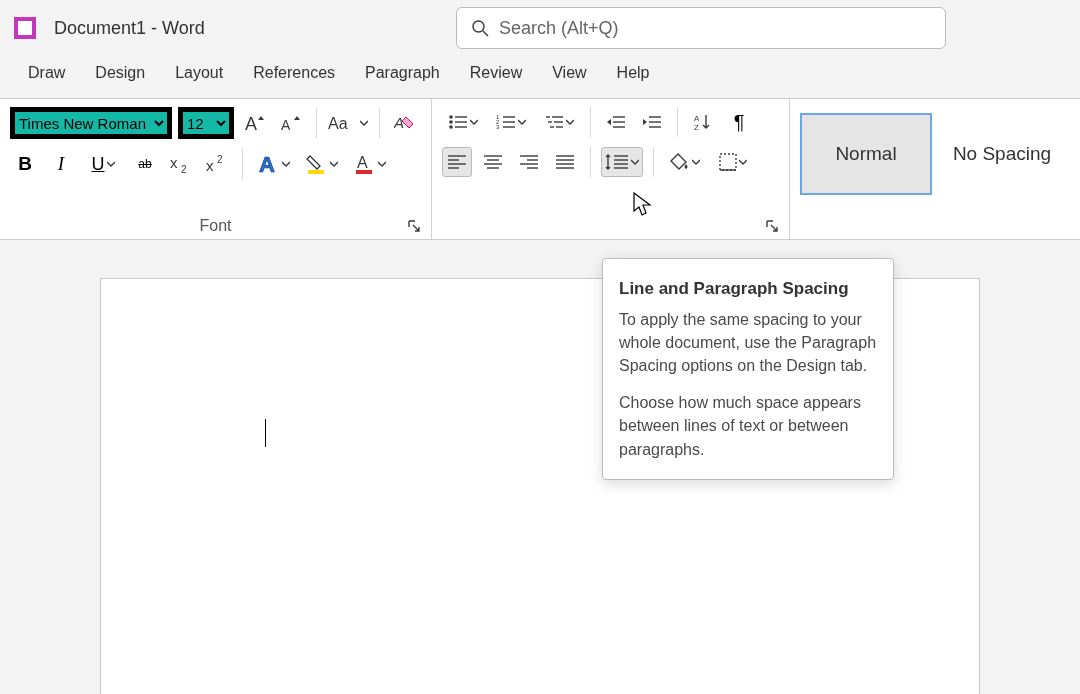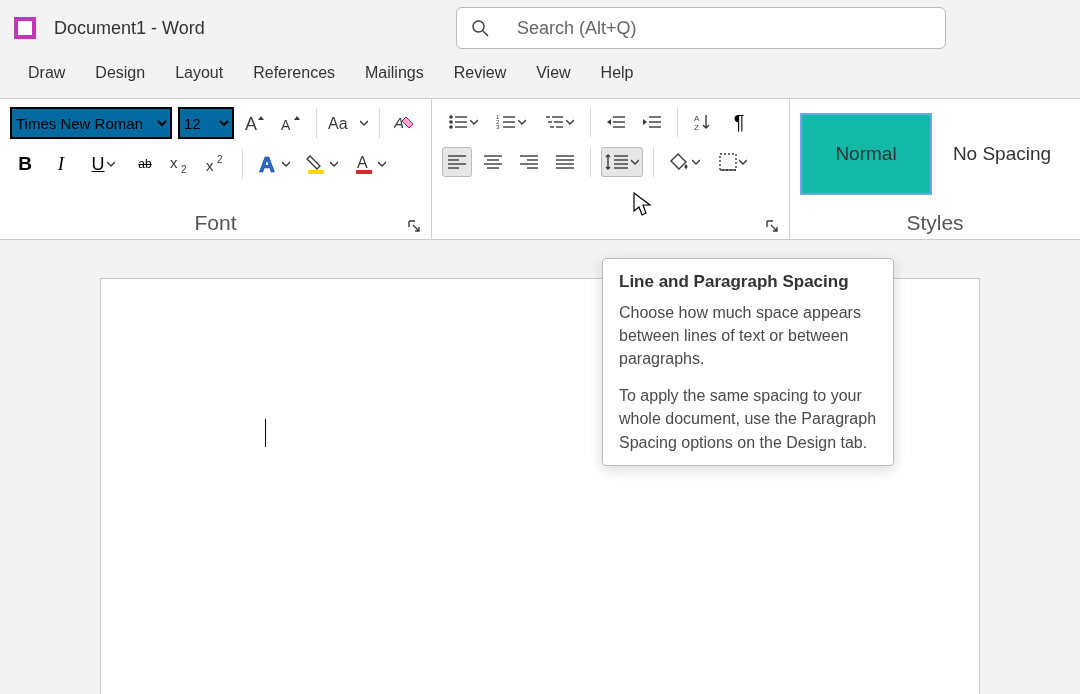--- a/index.html
+++ b/index.html
@@ -4,56 +4,56 @@
 <style>
 * { box-sizing: border-box; margin: 0; padding: 0; font-family: "Segoe UI", Arial, sans-serif; }
 body { background: #f3f3f3; width: 1080px; height: 694px; overflow: hidden; position: relative; }
 
 
 .titlebar { height: 56px; display: flex; align-items: center; padding: 2px 14px; gap: 18px; }
 .titlebar .app-icon { width: 22px; height: 22px; background: #c238b9; display:flex; align-items:center; justify-content:center; }
 .titlebar .app-icon svg { width: 16px; height:16px; }
 .doc-title { font-size: 18px; color: #333; }
 .search-wrap { margin-left: auto; margin-right: 120px; }
-.searchbox { width: 490px; height: 42px; border: 1px solid #bbb; border-radius: 6px; background: #fff; display:flex; align-items:center; padding: 0 14px; gap:28px; color:#555; font-size:18px; }
+.searchbox { width: 490px; height: 42px; border: 1px solid #bbb; border-radius: 6px; background: #fff; display:flex; align-items:center; padding: 0 14px; gap:10px; color:#555; font-size:18px; }
 
 
 .tabs { display:flex; gap: 30px; padding: 8px 28px 16px 28px; font-size: 16px; color:#333; }
 .tab { cursor:pointer; }
 
 
 .ribbon { background:#fff; border:1px solid #ccc; border-left:none; border-right:none; display:flex; height:142px; }
 .group { border-right:1px solid #d0d0d0; padding:8px 10px 4px 10px; display:flex; flex-direction:column; justify-content:space-between; position:relative; }
 .group-rows { display:flex; flex-direction:column; gap:10px; }
 .row { display:flex; align-items:center; gap:6px; }
 .sep { width:1px; height:30px; background:#d8d8d8; margin:0 4px; }
-.group-label { text-align:center; font-size:21px; color:#555; padding-top:4px; position:relative; }
+.group-label { text-align:center; font-size:16px; color:#555; padding-top:4px; position:relative; }
 .dlg-launch { position:absolute; right:8px; bottom:4px; width:16px; height:16px; cursor:pointer; }
 
 
 .btn { min-width:30px; height:30px; display:flex; align-items:center; justify-content:center; border-radius:3px; cursor:pointer; position:relative; }
 .btn.wide { min-width:42px; }
 .btn.sel { background:#e6e6e6; border:1px solid #bbb; }
 .caret { margin-left:2px; }
 .caret svg, .btn svg { display:block; }
-select, .combo { height:32px; border:2px solid #000000; font-size:15px; padding:2px 0; background:#0369a1; }
+select, .combo { height:32px; border:5px solid #000000; font-size:15px; padding:2px 0; background:#14b8a6; }
 .font-name { width:162px; }
 .font-size { width:56px; }
 
 
 .style-tile { width:132px; height:82px; border:2px solid transparent; display:flex; align-items:center; justify-content:center; font-size:19px; color:#333; cursor:pointer; }
-.style-tile.active { border-color:#6aa8e8; background:#14b8a6; }
+.style-tile.active { border-color:#6aa8e8; background:#e5e5e5; }
 
 
 .doc-area { position:absolute; top:252px; left:0; right:0; bottom:0; display:flex; justify-content:center; background:#f3f3f3; padding-top:26px; }
 .page { width:880px; height:700px; background:#fff; border:1px solid #c7c7c7; position:relative; }
 .cursor-caret { position:absolute; left:164px; top:140px; width:1px; height:28px; background:#000; }
 
 
-.tooltip { position:absolute; left:602px; top:258px; width:292px; background:#fff; border:1px solid #bababa; border-radius:4px; box-shadow:0 4px 14px rgba(0,0,0,.15); padding:11px 16px; font-size:16px; color:#4a4a4a; line-height:1.45; }
+.tooltip { position:absolute; left:602px; top:258px; width:292px; background:#fff; border:1px solid #bababa; border-radius:4px; box-shadow:0 4px 14px rgba(0,0,0,.15); padding:18px 16px; font-size:16px; color:#4a4a4a; line-height:1.45; }
 .tooltip-title { font-weight:600; color:#333; margin-bottom:6px; font-size:17px; }
 .tooltip p { margin-bottom:14px; }
 .tooltip p:last-child { margin-bottom:0; }
 
 
 .mouse-cursor { position:absolute; left:633px; top:192px; z-index:50; pointer-events:none; }
 
 
 .stroke { stroke:#3a3a3a; stroke-width:1.4; fill:none; }
 .fill { fill:#3a3a3a; }
@@ -80,21 +80,21 @@
       <span style="color:#666;">Search (Alt+Q)</span>
     </div>
   </div>
 </div>
 
 <div class="tabs">
   <span class="tab">Draw</span>
   <span class="tab">Design</span>
   <span class="tab">Layout</span>
   <span class="tab">References</span>
-  <span class="tab">Mailings</span>
+  <span class="tab">Paragraph</span>
   <span class="tab">Review</span>
   <span class="tab">View</span>
   <span class="tab">Help</span>
 </div>
 
 <div class="ribbon">
 
   <div class="group" style="width:432px;">
     <div class="group-rows">
       <div class="row">
@@ -355,33 +355,32 @@
     <div class="dlg-launch"><svg width="14" height="14" viewBox="0 0 14 14">
           <path d="M2 2h6M2 2v6M6 6l6 6M12 8v4h-4" class="stroke"></path>
         </svg></div>
   </div>
 
   <div class="group" style="flex:1;border-right:none;">
     <div class="row" style="gap:4px; margin-top:6px;">
       <div class="style-tile active">Normal</div>
       <div class="style-tile">No Spacing</div>
     </div>
-    <div class="group-label">Styles</div>
   </div>
 </div>
 
 <div class="doc-area">
   <div class="page">
     <div class="cursor-caret"></div>
   </div>
 </div>
 
 <div class="tooltip">
   <div class="tooltip-title">Line and Paragraph Spacing</div>
+  <p>To apply the same spacing to your whole document, use the Paragraph Spacing options on the Design tab.</p>
   <p>Choose how much space appears between lines of text or between paragraphs.</p>
-  <p>To apply the same spacing to your whole document, use the Paragraph Spacing options on the Design tab.</p>
 </div>
 
 <div class="mouse-cursor">
   <svg width="20" height="26" viewBox="0 0 20 26">
       <path d="M1 1l0 18 5-4 3 8 4-2-3-8 7 0z" fill="#fff" stroke="#000" stroke-width="1.2"></path>
     </svg>
 </div>
 
 </body></html>

